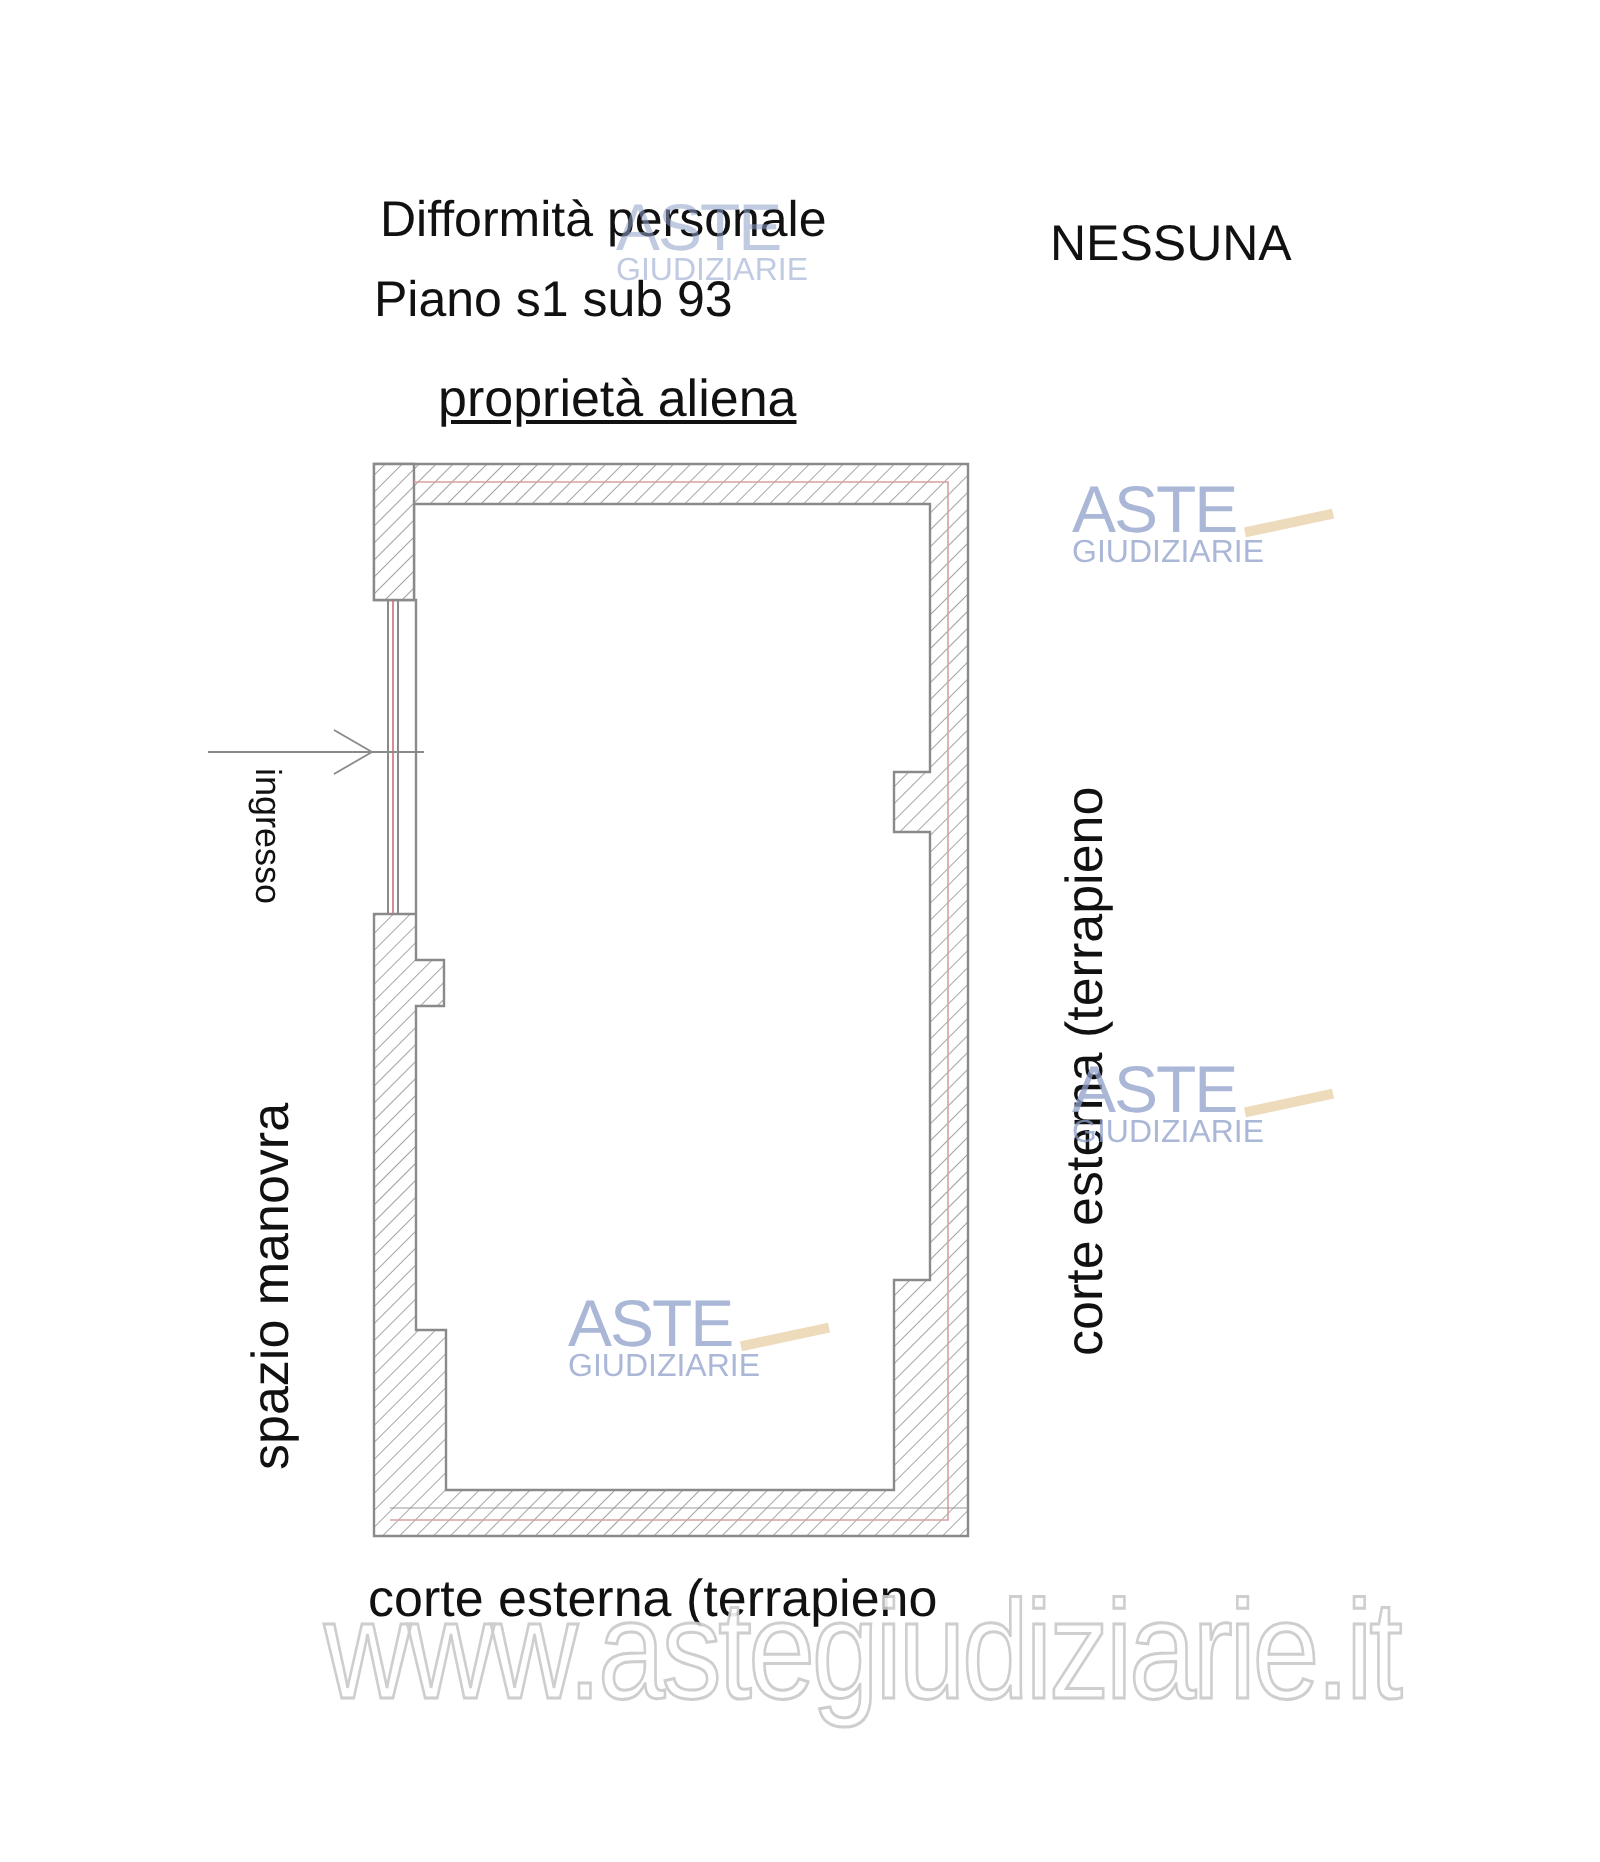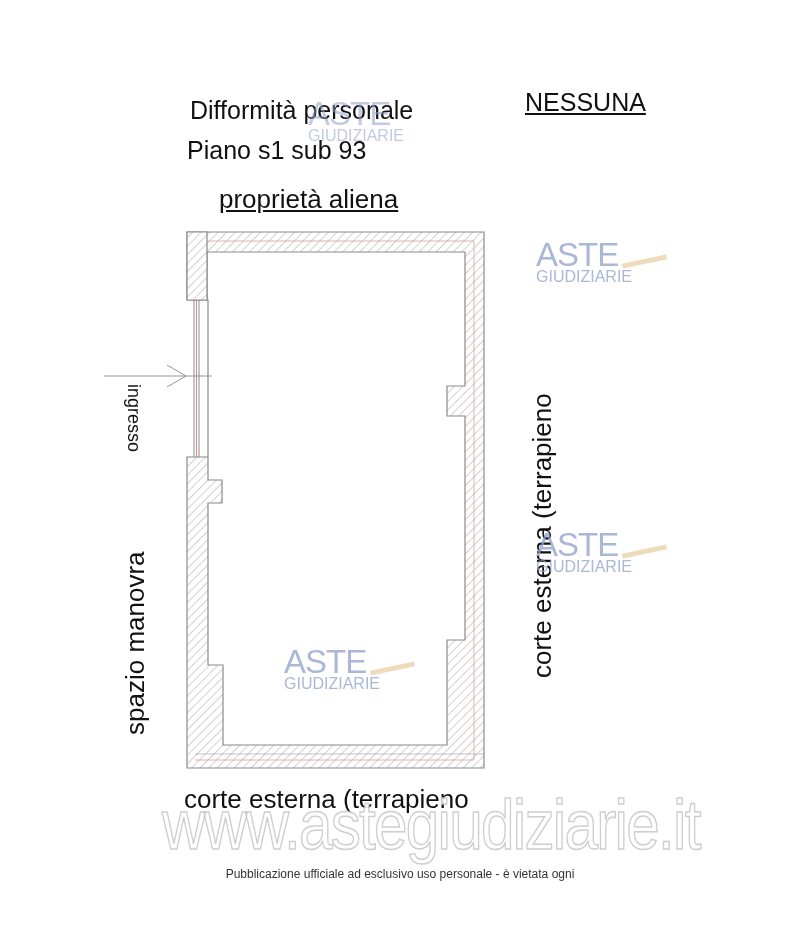--- a/index.html
+++ b/index.html
@@ -46,21 +46,21 @@
   <line x1="196.5" y1="300" x2="196.5" y2="457" stroke="#d07070" stroke-width="0.8"></line>
 
   <g>
     <line x1="104" y1="376" x2="212" y2="376" stroke="#8a8a8a" stroke-width="0.9"></line>
     <polyline points="167,365 186,376 167,387" fill="none" stroke="#8a8a8a" stroke-width="0.9"></polyline>
   </g>
 </svg>
 
 <div class="abs title" style="left:190px; top:96px;">Difformità personale</div>
 <div class="abs title" style="left:187px; top:136px;">Piano s1 sub 93</div>
-<div class="abs title" style="left:525px; top:88px;text-decoration:underline;">NESSUNA</div>
+<div class="abs title" style="left:525px; top:108px;">NESSUNA</div>
 
 <div class="abs label" style="left:219px; top:184px;text-decoration:underline;">proprietà aliena</div>
 <div class="abs label" style="left:184px; top:784px;">corte esterna (terrapieno</div>
 <div class="abs label rot-ccw" style="left:527px; top:678px;">corte esterna (terrapieno</div>
 <div class="abs label rot-ccw" style="left:120px; top:735px;">spazio manovra</div>
 <div class="abs rot-cw" style="left:144px; top:384px; font-size:18px;">ingresso</div>
 
 <div class="wm" style="left:308px; top:97px; opacity:0.55;">
   <span class="aste">ASTE</span>
   <span class="giud">GIUDIZIARIE</span>
@@ -74,14 +74,13 @@
   <span class="giud">GIUDIZIARIE</span>
 </div>
 <div class="wm" style="left:284px; top:645px;">
   <span class="aste">ASTE</span><span style="display:inline-block;width:45px;height:5px;background:#e7cfa6;transform:rotate(-12deg);margin-left:4px;vertical-align:middle;"></span>
   <span class="giud">GIUDIZIARIE</span>
 </div>
 
 <div class="bigwm">www.astegiudiziarie.it</div>
 
 <div class="footer">
-  <div>Pubblicazione ufficiale ad esclusivo uso personale - è vietata ogni</div>
 </div>
 
 </body></html>

